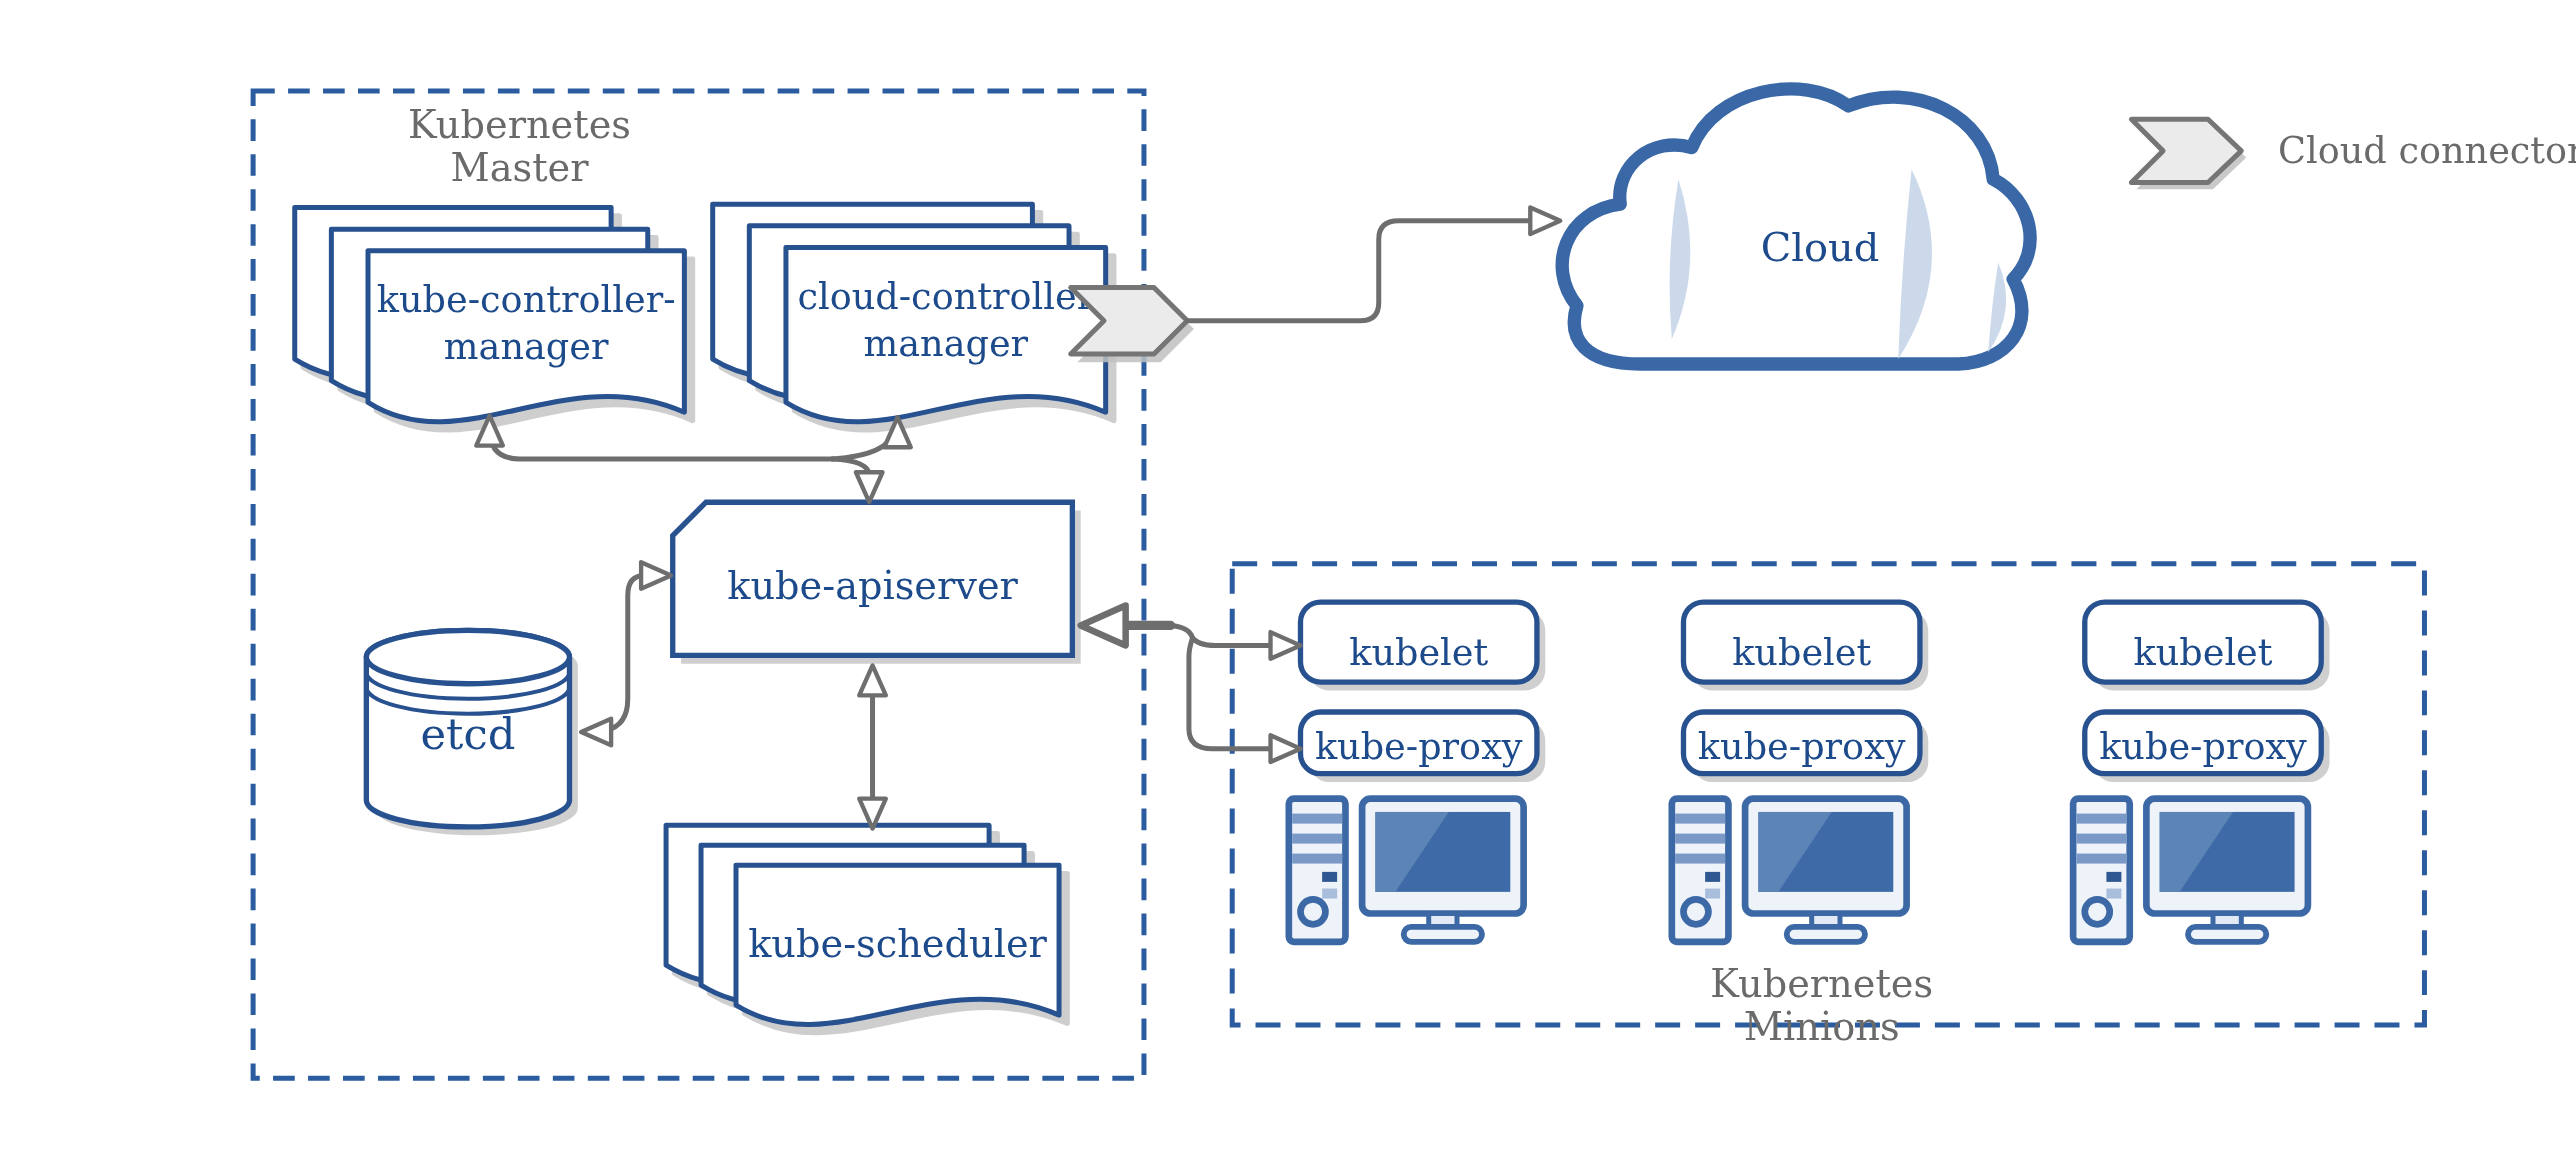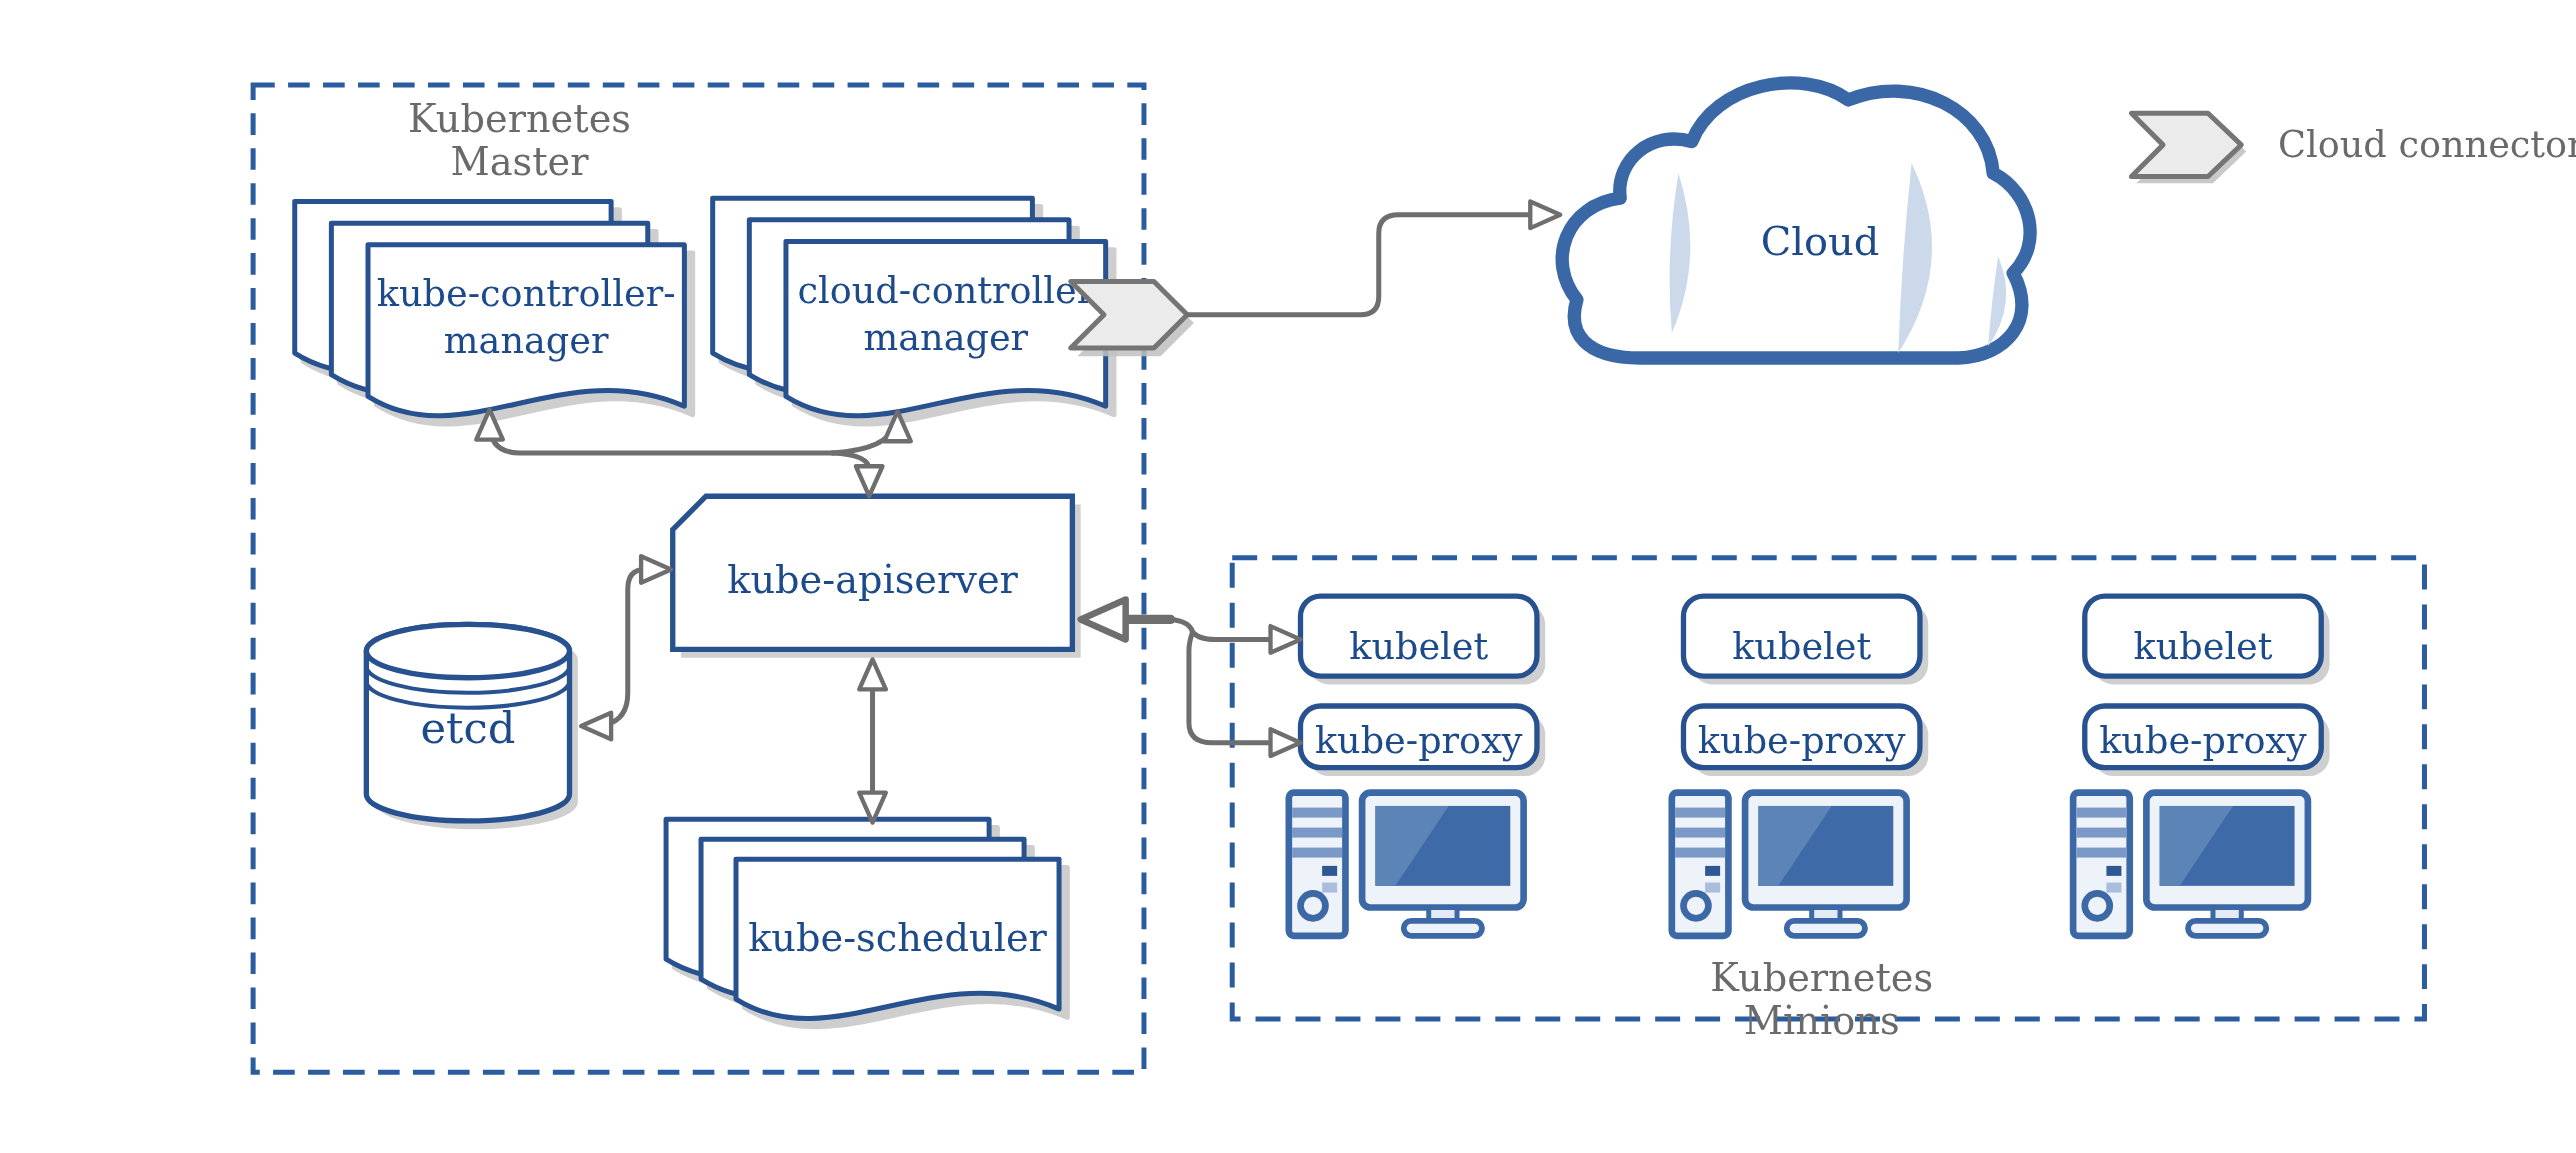--- a/index.html
+++ b/index.html
@@ -1,16 +1,16 @@
 <!DOCTYPE html>
 <html style="font-size:8.2px"><head>
 <meta charset="utf-8">
 <style>
   html, body { margin:0; padding:0; background:#ffffff; }
-  .stage { width:100%; max-width:2665px; margin:10px auto; }
+  .stage { width:100%; max-width:2665px; margin:16px auto; }
   svg { display:block; width:100%; height:auto; background:#ffffff; }
 
   .dashed-master  { fill:none; stroke:#2a5c9f; stroke-width:3;   stroke-dasharray:13 8; }
   .dashed-minions { fill:none; stroke:#2a5c9f; stroke-width:3;   stroke-dasharray:15 9; }
 
   .card       { fill:#ffffff; stroke:#27518f; stroke-width:3; stroke-linejoin:round; }
   .cardshadow { fill:#c3c3c3; stroke:#c3c3c3; stroke-width:3; opacity:.8; stroke-linejoin:round; }
 
   .node       { fill:#ffffff; stroke:#27518f; stroke-width:3.2; }
   .nodeshadow { fill:#c3c3c3; opacity:.8; }

